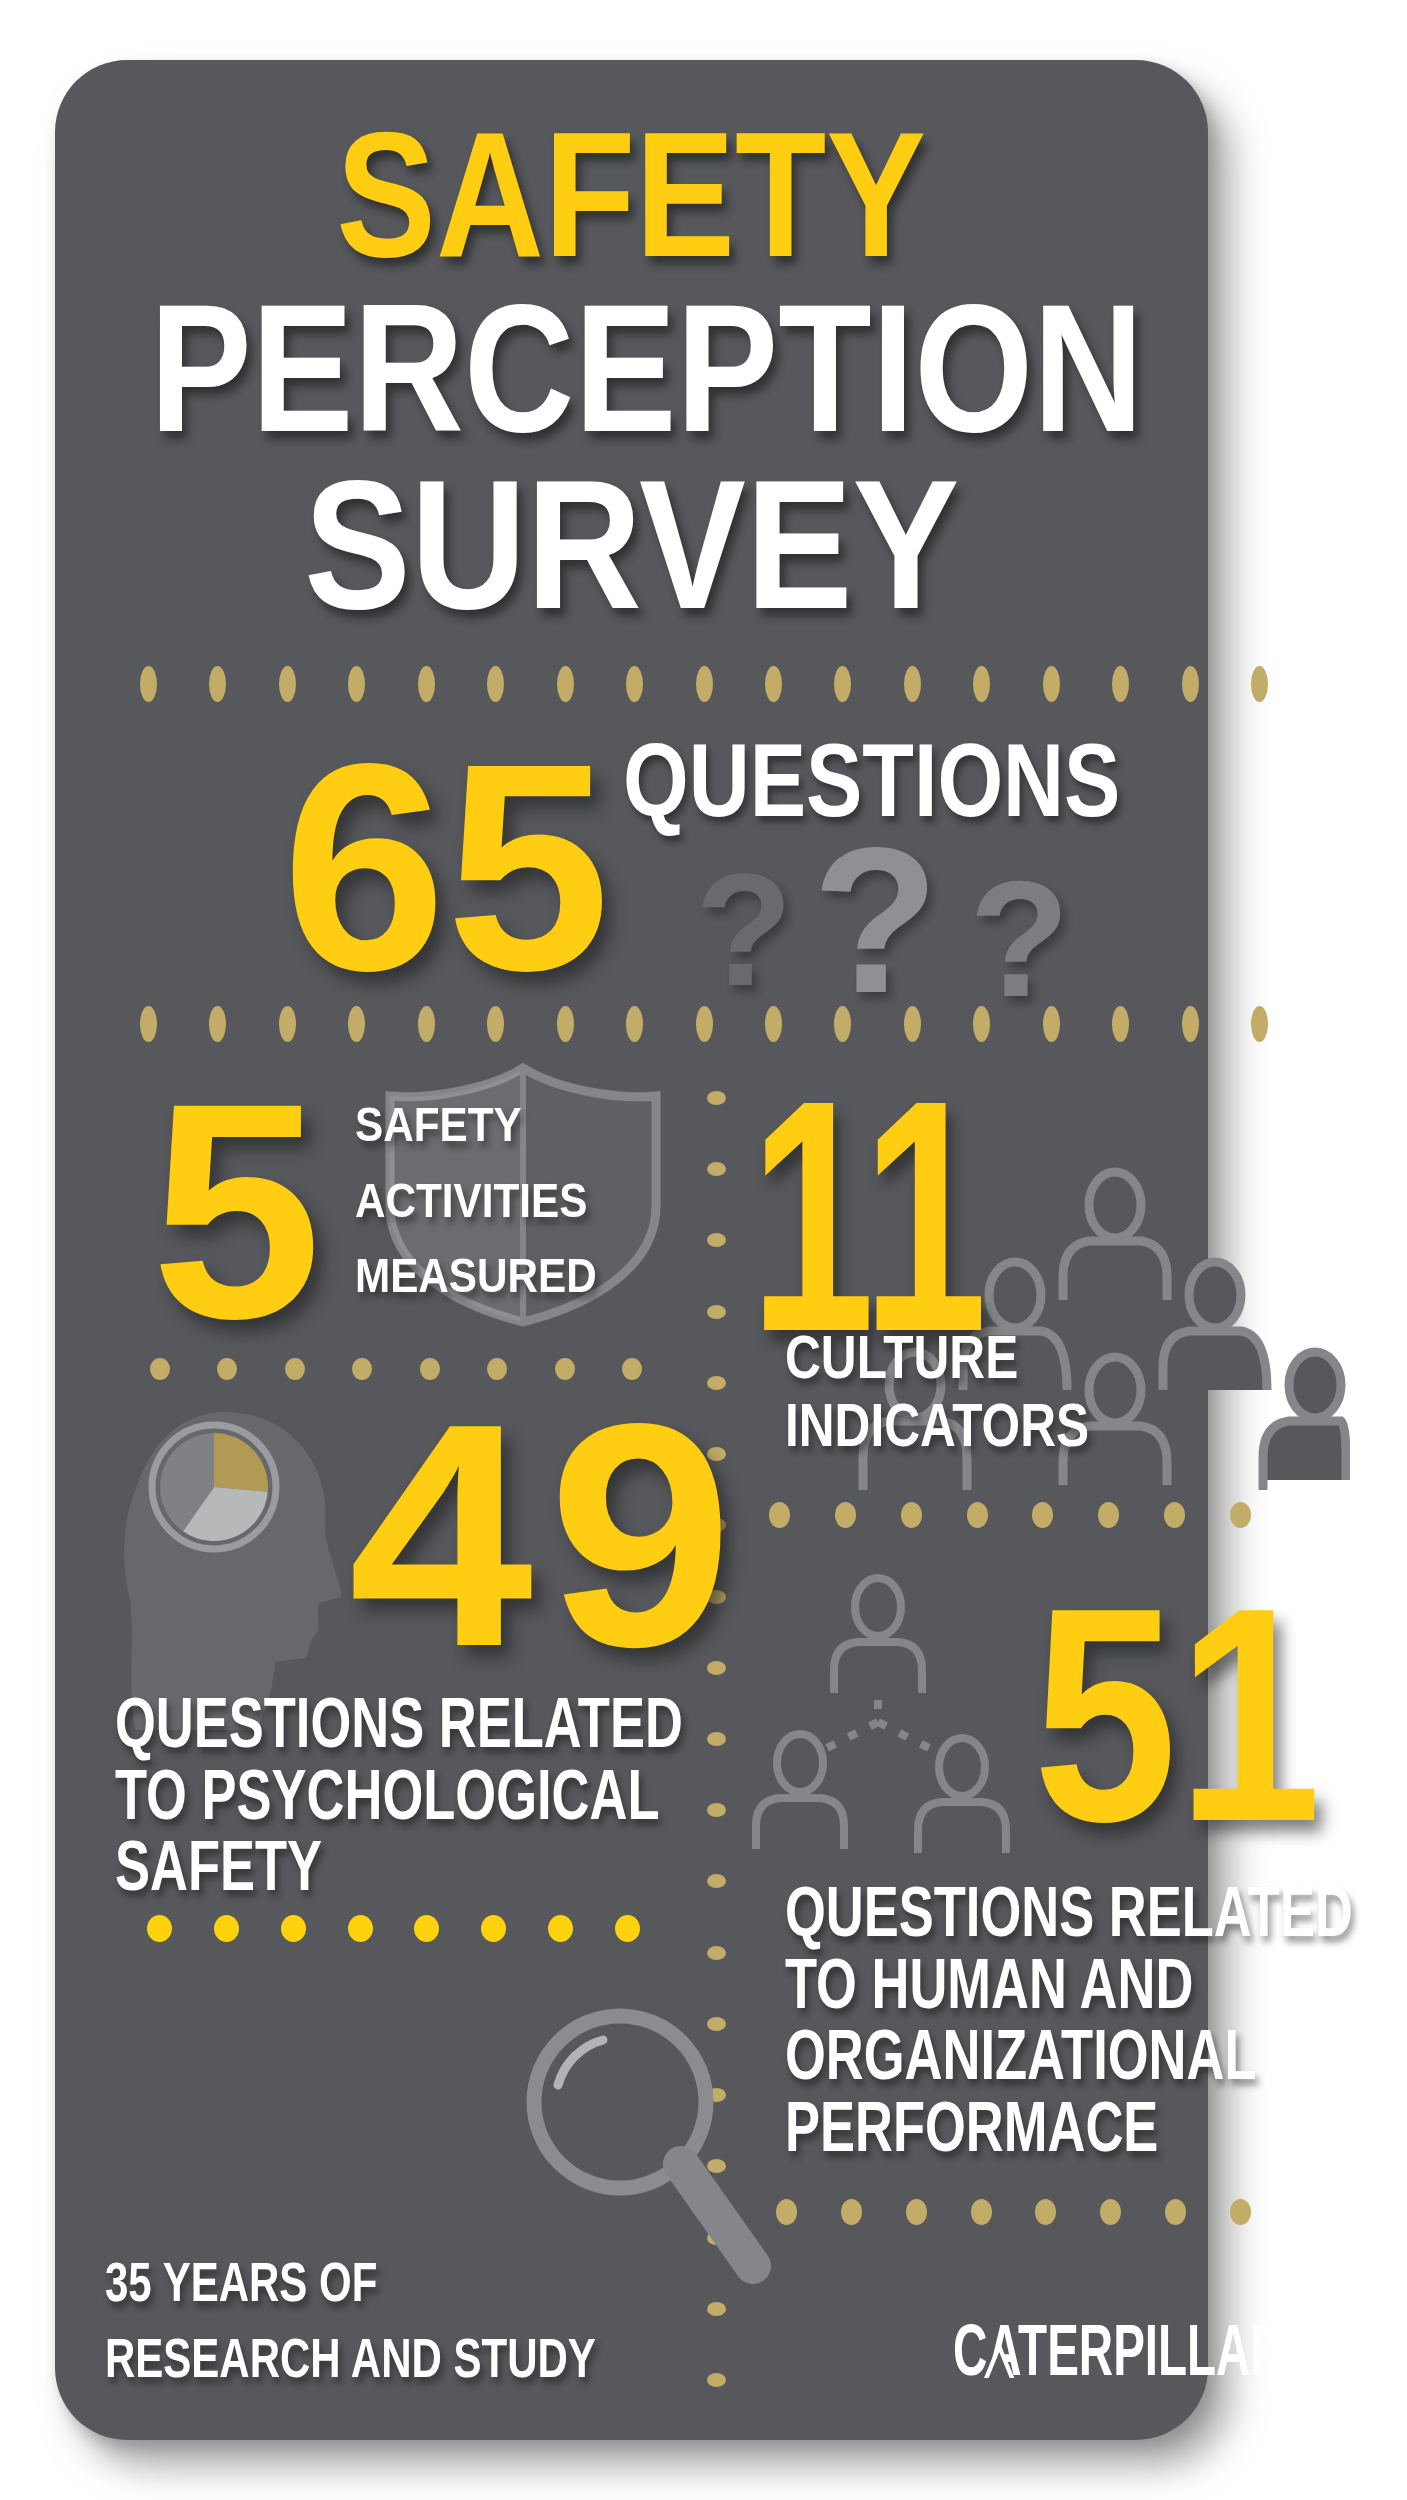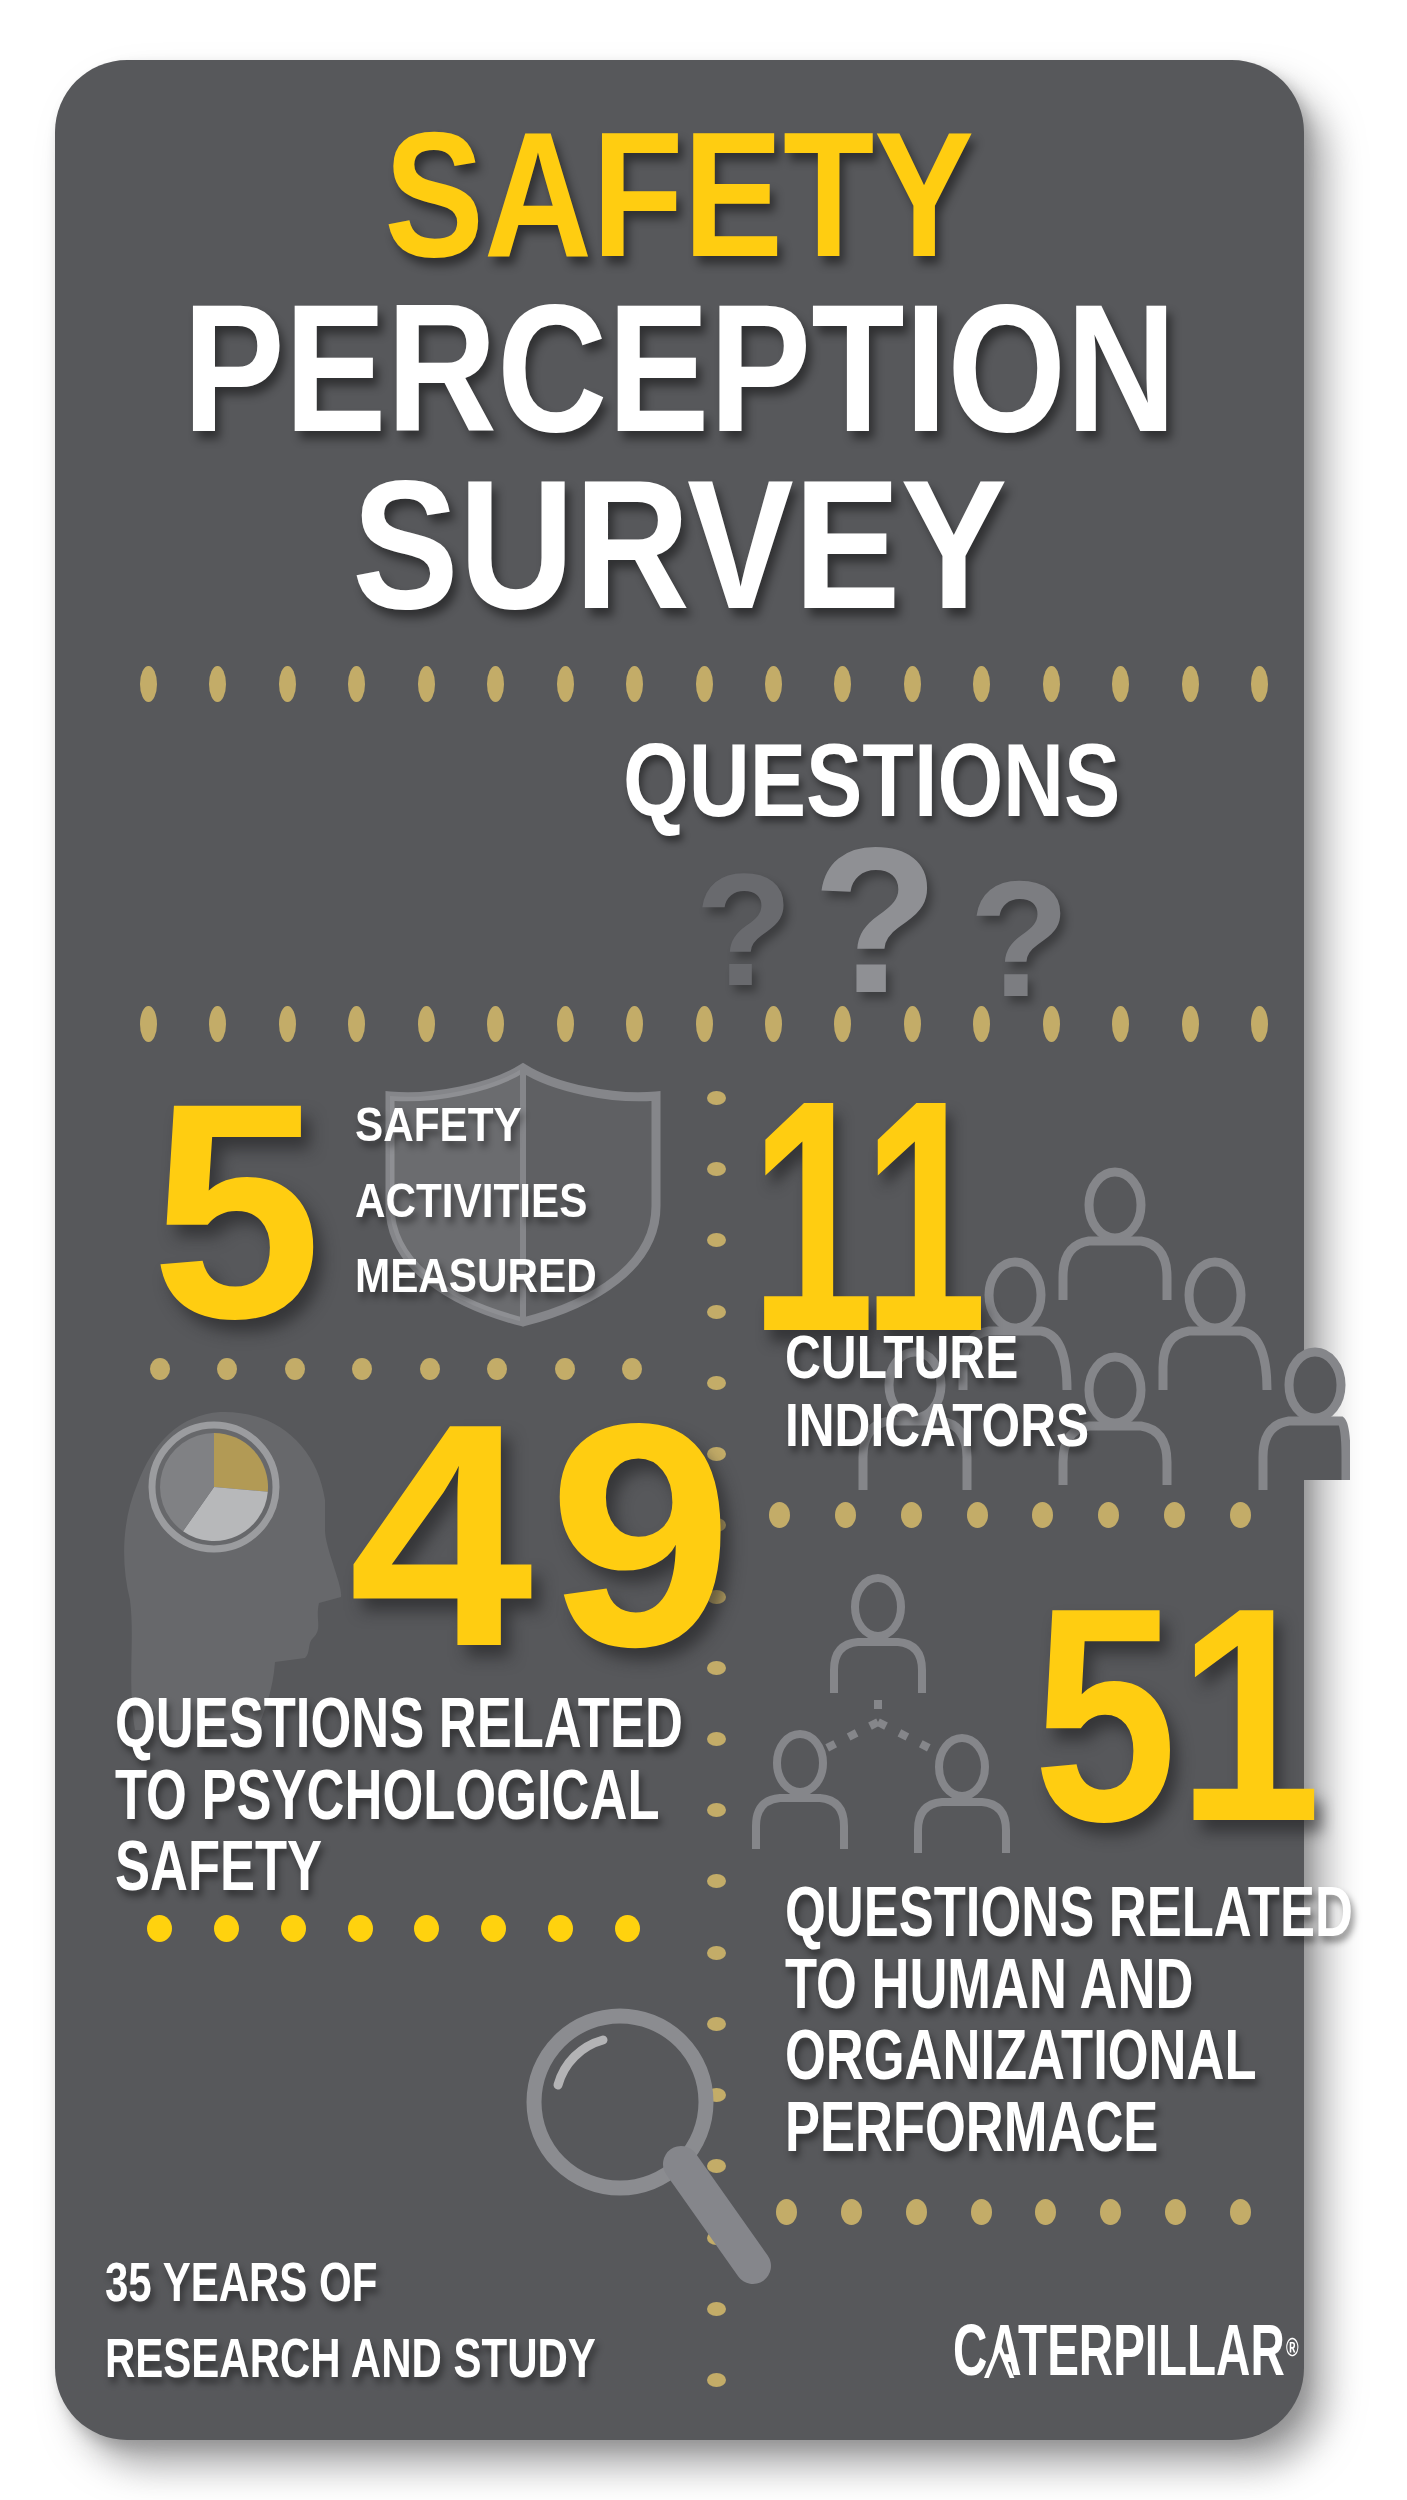--- a/index.html
+++ b/index.html
@@ -2,21 +2,21 @@
 <html><head>
 <meta charset="utf-8">
 <style>
   html,body{margin:0;padding:0;}
   body{
     width:1407px;height:2500px;position:relative;overflow:hidden;
     background:#ffffff;
     font-family:"Liberation Sans","DejaVu Sans",sans-serif;
   }
   #card{
-    position:absolute;left:55px;top:60px;width:1249px;height:2380px;
+    position:absolute;left:55px;top:60px;width:1153px;height:2380px;
     background:#57585B;border-radius:72px;
     box-shadow:22px 26px 36px rgba(120,120,122,.65), 6px 8px 14px rgba(0,0,0,.22);
   }
   .title-line{position:absolute;left:0;width:100%;text-align:center;line-height:1;font-weight:700;white-space:nowrap;}
   .title-line .cond{display:inline-block;transform-origin:center top;}
   .yellow{color:#FFCD11;}
   .white{color:#FFFFFF;}
   .t-shadow{text-shadow:6px 8px 10px rgba(0,0,0,.45);}
   .num{
     position:absolute;font-weight:700;color:#FFCD11;line-height:1;white-space:nowrap;
@@ -157,20 +157,21 @@
       <span></span>
       <span></span>
       <span></span>
       <span></span>
       <span></span>
       <span></span>
       <span></span>
       <span></span>
     </div>
 
+  <div class="num" style="left:227px;top:660px;font-size:295px;">65</div>
   <div class="lbl" style="left:568px;top:669px;font-size:103px;transform:scaleX(.82);">QUESTIONS</div>
   <div>
     <span class="qmark" style="left:640px;top:790px;font-size:160px;color:#696A6E;">?</span>
     <span class="qmark" style="left:757px;top:756px;font-size:208px;color:#8F9094;">?</span>
     <span class="qmark" style="left:914px;top:797px;font-size:165px;color:#7C7D81;">?</span>
   </div>
 
   <svg class="icon" style="left:315px;top:998px;" width="306" height="274" viewBox="0 0 306 274">
     <path d="M153 10 C122 30 62 42 20 38 L20 148 C20 208 82 246 153 264 C224 246 286 208 286 148 L286 38 C244 42 184 30 153 10 Z" fill="rgba(255,255,255,0.05)" stroke="#85868A" stroke-width="9"></path>
     <path d="M153 10 C122 30 62 42 20 38 L20 148 C20 208 82 246 153 264 Z" fill="rgba(255,255,255,0.08)"></path>

